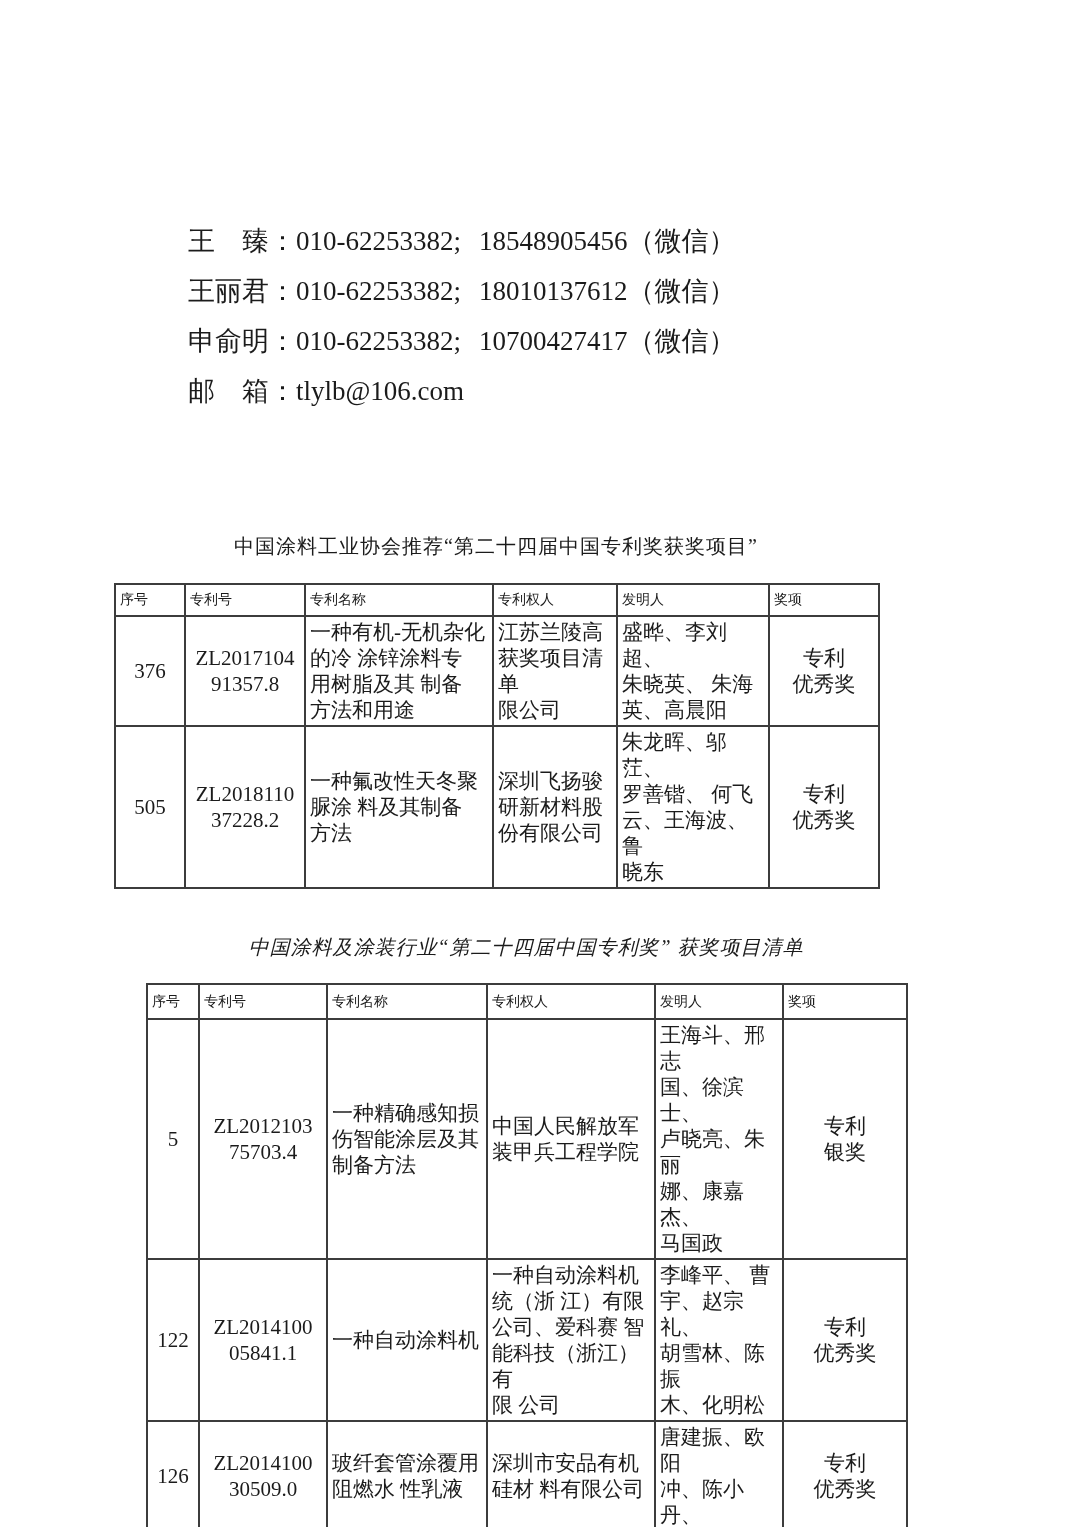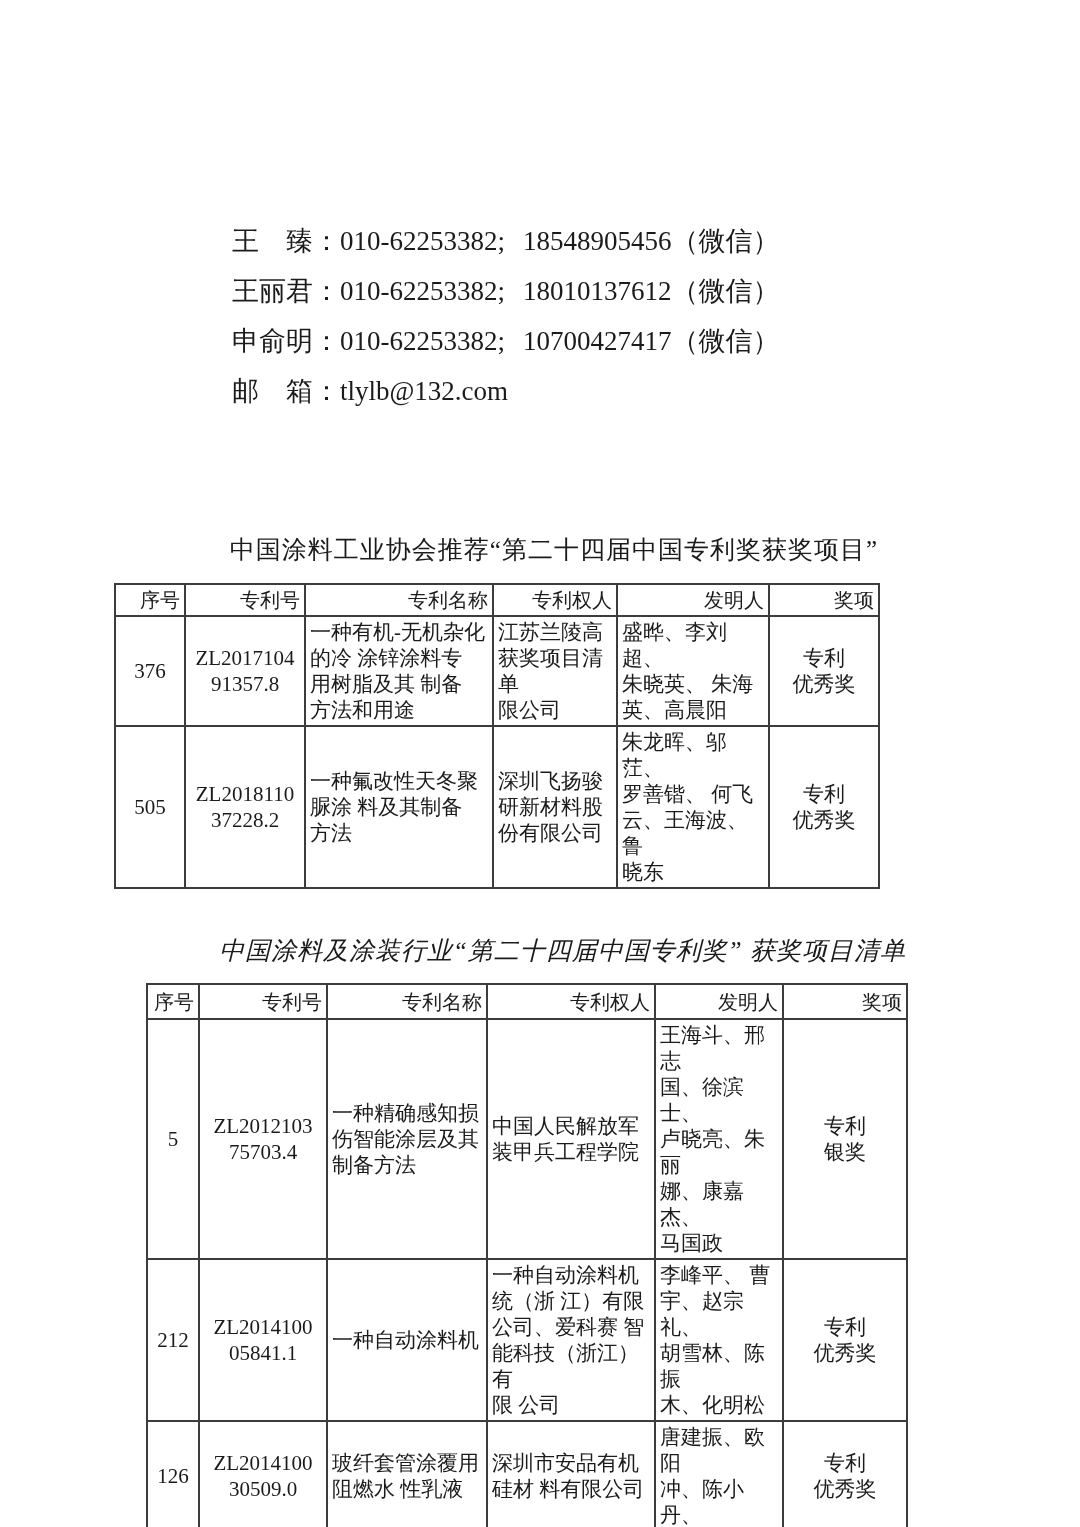--- a/index.html
+++ b/index.html
@@ -3,57 +3,57 @@
 <meta charset="utf-8">
 <style>
   html,body { margin:0; padding:0; background:#ffffff; }
   .page {
     position:relative; width:1080px; height:1527px; background:#ffffff;
     font-family:"Liberation Serif","DejaVu Serif",serif; color:#1b1b1b;
     overflow:hidden;
   }
   
   .contact { position:absolute; left:188px; top:216px; font-size:27px; }
-  .contact-line { height:50px; line-height:50px; white-space:nowrap;margin-left:44px; }
+  .contact-line { height:50px; line-height:50px; white-space:nowrap; }
   .contact-label { display:inline-block; }
   .contact-mobile { margin-left:18px; }
   
-  .sec-title { position:absolute; font-size:25px; letter-spacing:1px; text-align:right; white-space:nowrap; }
+  .sec-title { position:absolute; font-size:20px; letter-spacing:1px; text-align:center; white-space:nowrap; }
   #title1 { left:114px; width:764px; top:533px; }
   #title2 { left:146px; width:760px; top:934px;font-style:italic; }
   
   table.doc { position:absolute; border-collapse:collapse; table-layout:fixed; font-size:21px; line-height:26px; color:#1b1b1b; }
   #table1 { left:114px; top:583px; width:764px; }
   #table2 { left:146px; top:983px; width:760px; }
   table.doc th, table.doc td {
     border:2px solid #3c3c3c; vertical-align:middle;
     white-space:pre-line; font-weight:normal; padding:2px 4px;
     overflow:hidden;
   }
-  table.doc th { font-size:20px; text-align:right; white-space:nowrap; }
+  table.doc th { font-size:14px; text-align:left; white-space:nowrap; }
   .c { text-align:center; }
   .l { text-align:left; padding:2px 9px; }
 </style>
 </head>
 <body>
 
 <div class="page">
 
   <div class="contact">
     <div class="contact-line">
       <span class="contact-label">王　臻</span><span>：</span><span>010-62253382;</span><span class="contact-mobile">18548905456</span><span>（微信）</span>
     </div>
     <div class="contact-line">
       <span class="contact-label">王丽君</span><span>：</span><span>010-62253382;</span><span class="contact-mobile">18010137612</span><span>（微信）</span>
     </div>
     <div class="contact-line">
       <span class="contact-label">申俞明</span><span>：</span><span>010-62253382;</span><span class="contact-mobile">10700427417</span><span>（微信）</span>
     </div>
     <div class="contact-line">
-      <span class="contact-label">邮　箱</span><span>：</span><span>tlylb@132.com</span>
+      <span class="contact-label">邮　箱</span><span>：</span><span>tlylb@106.com</span>
     </div>
   </div>
 
   <div id="title1" class="sec-title">中国涂料工业协会推荐“第二十四届中国专利奖获奖项目”</div>
 
   <table id="table1" class="doc">
     <colgroup>
       <col style="width:70px">
         <col style="width:120px">
         <col style="width:188px">
@@ -138,21 +138,21 @@
 装甲兵工程学院</td>
       <td class="l">王海斗、邢志
 国、徐滨士、
 卢晓亮、朱丽
 娜、康嘉杰、
 马国政</td>
       <td class="c">专利
 银奖</td>
     </tr>
     <tr style="height:130px">
-      <td class="c">212</td>
+      <td class="c">122</td>
       <td class="c">ZL2014100
 05841.1</td>
       <td class="l">一种自动涂料机</td>
       <td class="l">一种自动涂料机
 统（浙 江）有限
 公司、爱科赛 智
 能科技（浙江）有
 限 公司</td>
       <td class="l">李峰平、 曹
 宇、赵宗礼、

